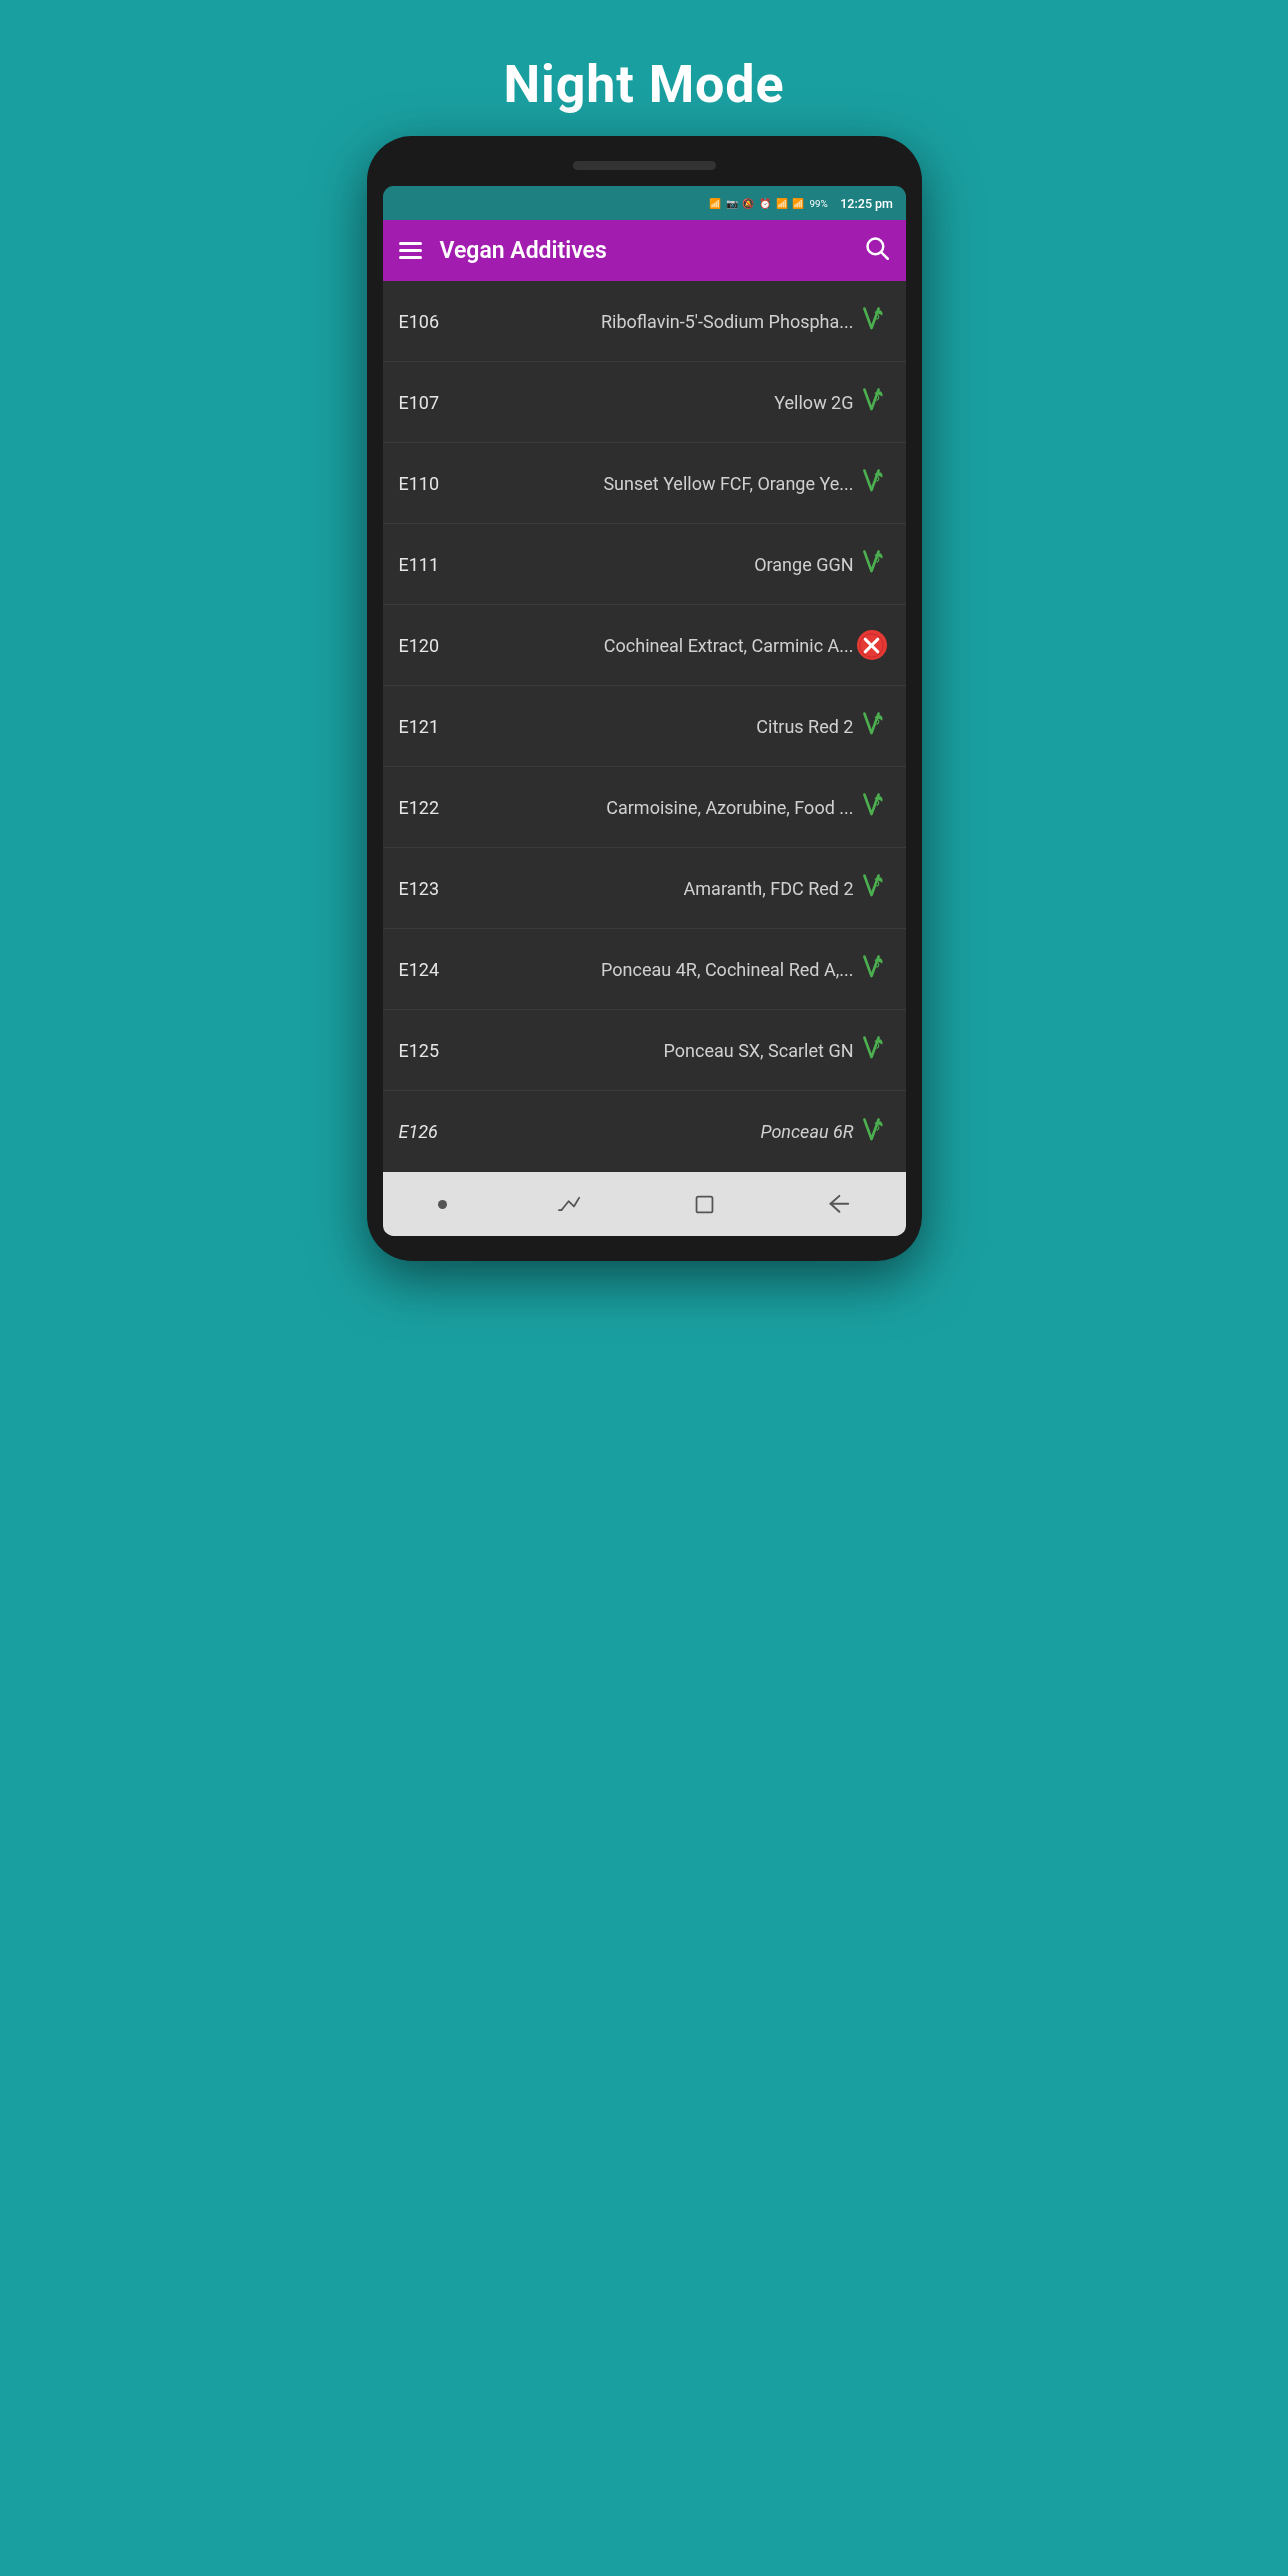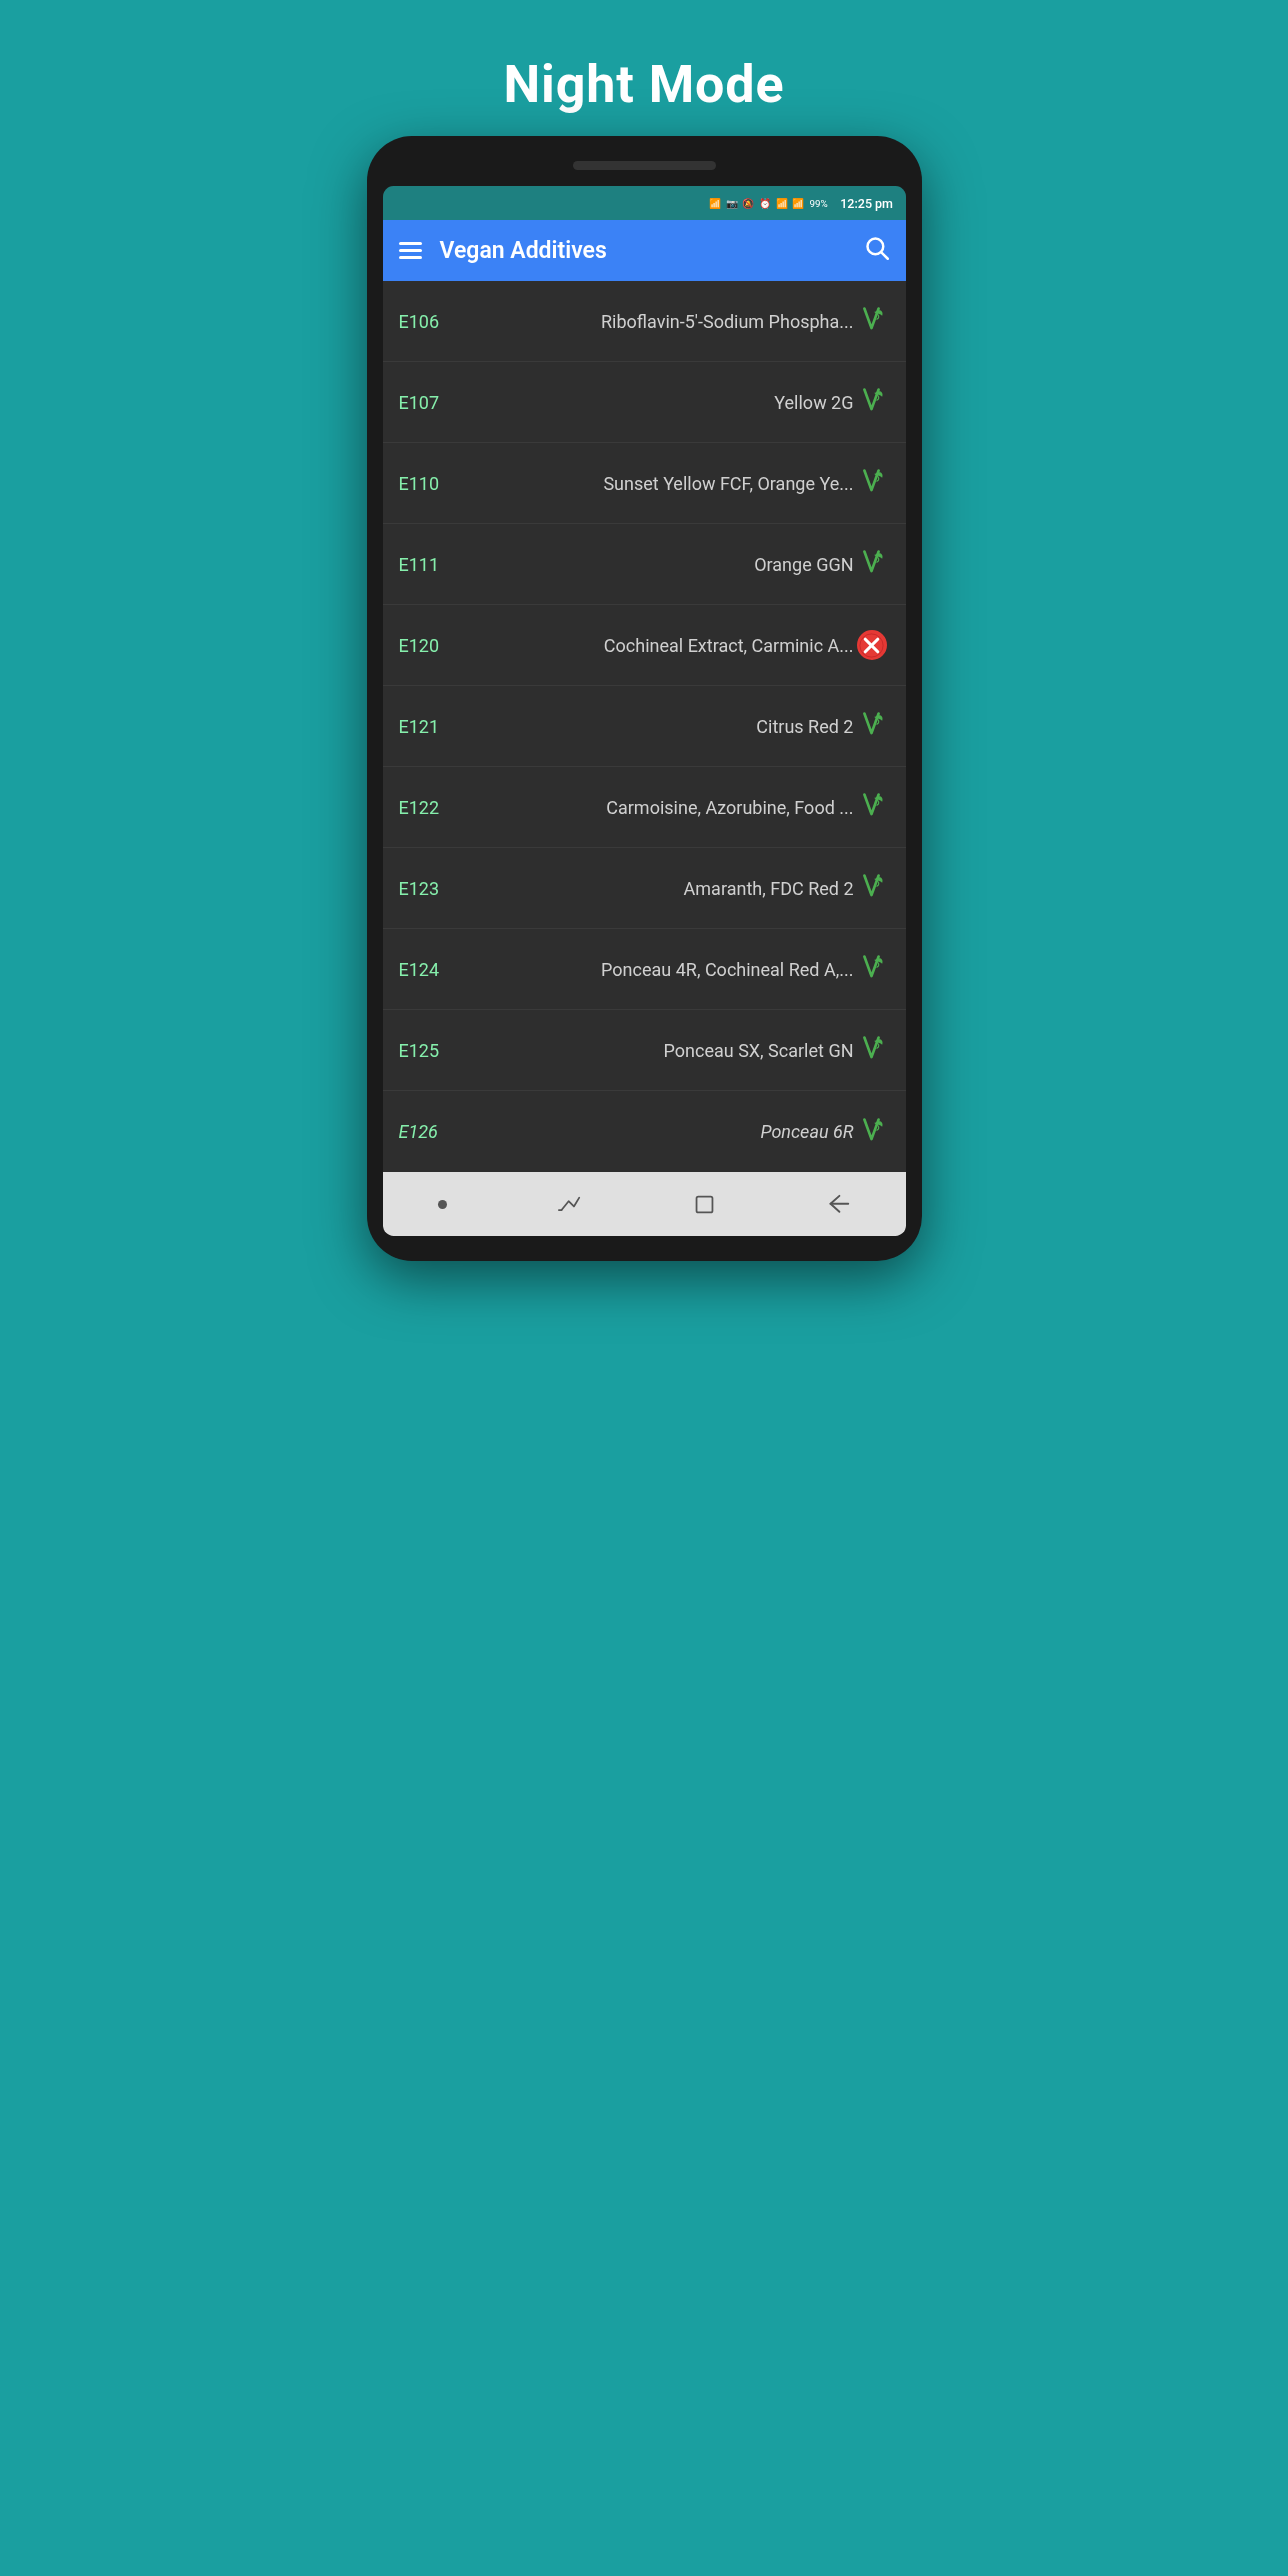--- a/index.html
+++ b/index.html
@@ -71,21 +71,21 @@
       margin-left: 5.4px;
     }
 
     .status-icon-sym {
       font-size: 9.8px;
       color: #fff;
     }
 
     
     .app-bar {
-      background: #3b82f6;
+      background: #a21caf;
       display: flex;
       align-items: center;
       padding: 0 16px;
       height: 61px;
     }
 
     .menu-icon {
       color: #fff;
       font-size: 23px;
       cursor: pointer;
@@ -128,21 +128,21 @@
       border-bottom: 0.9px solid #3a3a3a;
       cursor: pointer;
     }
 
     .list-item:last-child {
       border-bottom: none;
       font-style: italic;
     }
 
     .item-code {
-      color: #86efac;
+      color: #e5e5e5;
       font-size: 18px;
       font-weight: 400;
       width: 72px;
       flex-shrink: 0;
     }
 
     .item-name {
       color: #d0d0d0;
       font-size: 18px;
       flex: 1;

